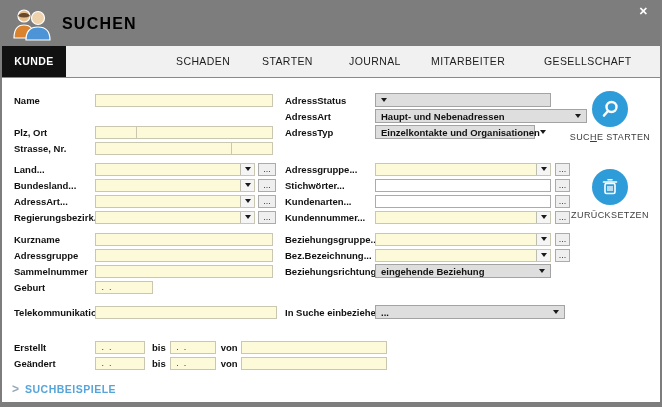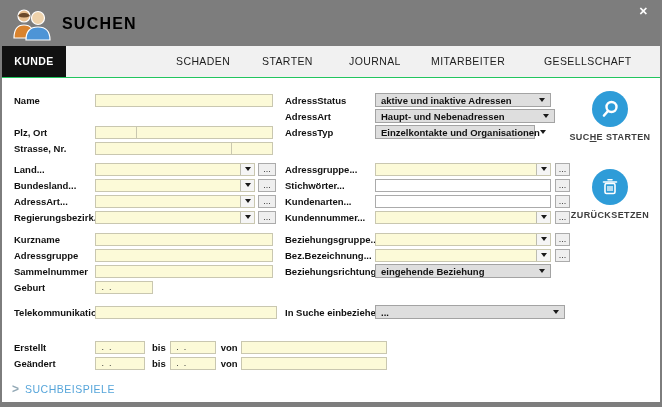--- a/index.html
+++ b/index.html
@@ -32,26 +32,26 @@
   .arrow{width:0;height:0;border-left:3px solid transparent;border-right:3px solid transparent;border-top:4px solid #1a1a1a;}
   .select{box-sizing:border-box;height:14px;background:#dedede;border:1px solid #a3a3a3;flex:none;
     display:flex;align-items:center;justify-content:space-between;padding:0 5px;cursor:pointer;}
   .select .sval{font-size:9.5px;font-weight:bold;color:#111;white-space:nowrap;}
   .dots{box-sizing:border-box;height:13px;flex:none;background:#efefef;border:1px solid #ababab;
     font-size:9px;color:#333;line-height:8px;text-align:center;padding:0;cursor:pointer;font-family:inherit;}
   
   .action{position:absolute;left:558px;width:100px;text-align:center;}
   .circle{width:36px;height:36px;border-radius:50%;background:#2e9cd8;margin:0 auto;
     display:flex;align-items:center;justify-content:center;cursor:pointer;}
-  .action-label{margin-top:5px;font-size:9px;color:#3d3d3d;letter-spacing:.4px;white-space:nowrap;cursor:pointer;font-weight:bold;}
+  .action-label{margin-top:5px;font-size:9px;color:#3d3d3d;letter-spacing:.4px;white-space:nowrap;cursor:pointer;}
   .accel{text-decoration:underline;}
   
   .footer-link{position:absolute;left:10px;top:305px;display:flex;align-items:center;gap:6px;cursor:pointer;}
   .chev{color:#93a9b6;font-size:12px;font-weight:bold;line-height:12px;}
-  .footer-text{color:#56a5da;font-size:10.5px;letter-spacing:.5px;}
+  .footer-text{color:#56a5da;font-size:10.5px;letter-spacing:.5px;font-weight:bold;}
 </style>
 </head>
 <body>
 
 <div class="window">
 
   <div class="header">
     <svg class="appicon" viewBox="0 0 40 34">
       <circle cx="12" cy="9" r="6" fill="#e7c092" stroke="#ffffff" stroke-width="1.2"></circle>
       <path d="M12 6 a6 6 0 0 1 6 3 q-6 3 -12 0 a6 6 0 0 1 6 -3z" fill="#6b4a2b"></path>
@@ -165,27 +165,26 @@
       <input class="inp" style="width: 50px;" value=" .  .">
       <span class="mid" style="margin-left:7px">bis</span>
       <input class="inp" style="width: 46px; margin-left: 4px;" value=" .  .">
       <span class="mid" style="margin-left:5px">von</span>
       <input class="inp" style="width: 146px; margin-left: 3px;">
     </div>
 
     <div class="rrow" style="top:15px">
       <span class="lbl">AdressStatus</span>
       <div class="select" style="width:176px">
-        <span class="sval">aktive und inaktive Adressen</span>
         <span class="arrow"></span>
       </div>
     </div>
     <div class="rrow" style="top:31px">
       <span class="lbl">AdressArt</span>
-      <div class="select" style="width:180px">
+      <div class="select" style="width:212px">
         <span class="sval">Haupt- und Nebenadressen</span>
         <span class="arrow"></span>
       </div>
     </div>
     <div class="rrow" style="top:47px">
       <span class="lbl">AdressTyp</span>
       <div class="select" style="width:160px">
         <span class="sval">Einzelkontakte und Organisationen</span>
         <span class="arrow"></span>
       </div>

